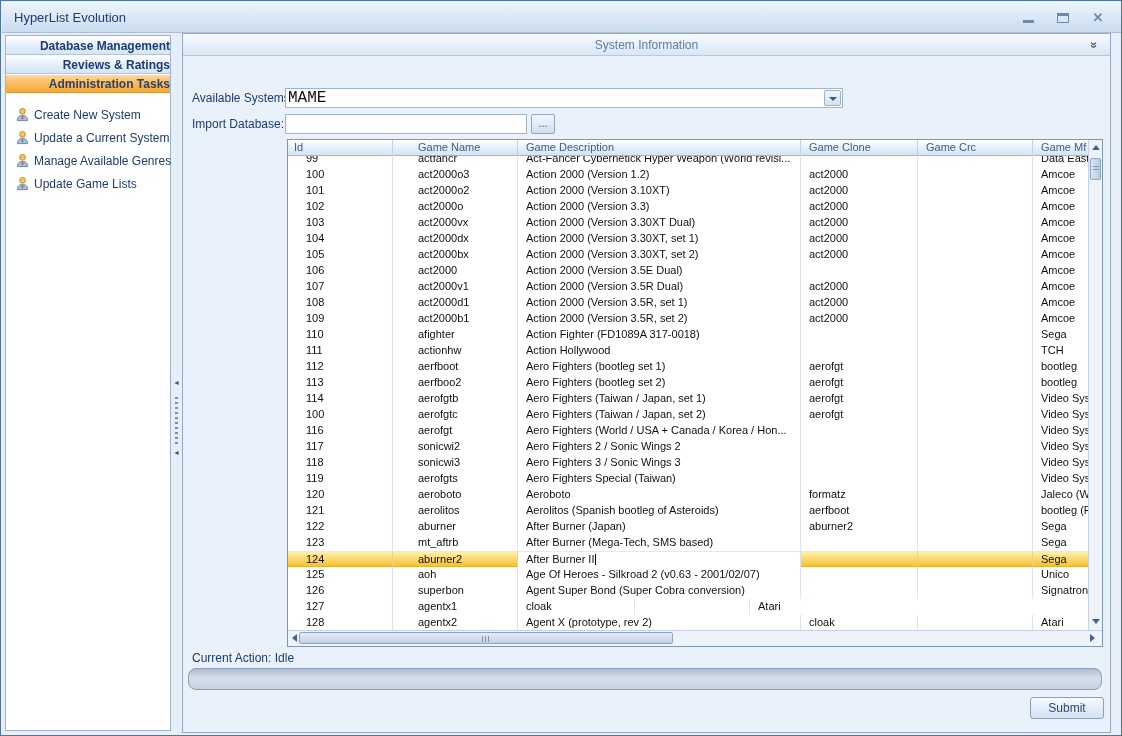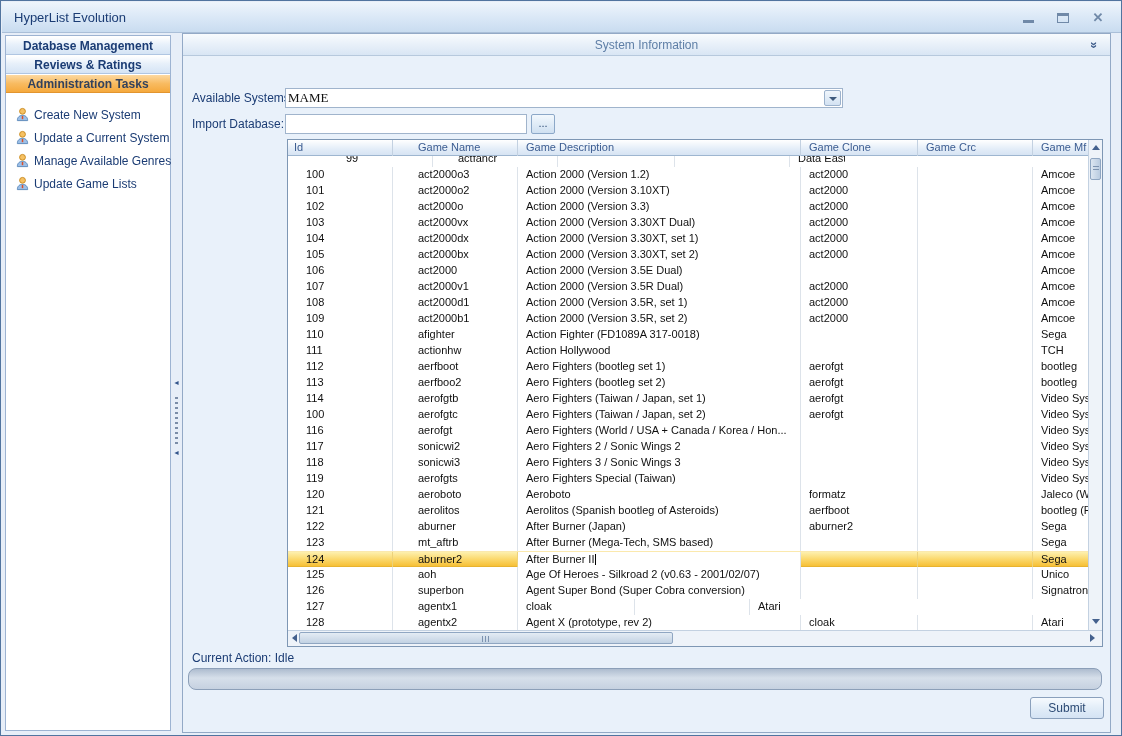--- a/index.html
+++ b/index.html
@@ -24,21 +24,21 @@
   .win-btn { position:absolute; top:7px; width:26px; height:18px; text-align:center; color:#7089a8; cursor:default; }
   .win-btn.min span { display:inline-block; width:11px; height:3px; background:#7089a8; margin-top:10px; }
   .win-btn.max span { display:inline-block; width:12px; height:10px; border:1px solid #7089a8; border-top:3px solid #7089a8; margin-top:3px; }
   .win-btn.close { font-size:13px; font-weight:bold; line-height:18px; }
   
   .sidebar {
     position:absolute; left:4px; top:34px; width:166px; height:696px;
     background:#ffffff; border:1px solid #9db3d2;
   }
   .acc-header {
-    height:19px; line-height:18px; text-align:center;
+    height:19px; line-height:18px; text-align:right;
     font-size:12px; font-weight:bold; color:#1b3c74;
     background:linear-gradient(180deg,#ffffff 0%,#e7f0fa 45%,#d5e4f5 100%);
     border-bottom:1px solid #b0c6e2; border-top:1px solid #ffffff;
     cursor:pointer;
   }
   .acc-header.active {
     background:linear-gradient(180deg,#fcd9a1 0%,#f8bb61 50%,#f5a93d 100%);
     border-bottom:1px solid #e2952f; color:#33425c;
   }
   .side-items { padding-top:6px; }
@@ -67,21 +67,21 @@
     position:absolute; right:12px; top:4px; font-size:12px; font-weight:bold; color:#44618e;
     transform:rotate(90deg); cursor:pointer; line-height:14px;
   }
   .form-label { position:absolute; font-size:12px; color:#1b3c74; }
   .combo {
     position:absolute; left:102px; top:54px; width:558px; height:20px;
     background:#ffffff; border:1px solid #a0b4cc;
   }
   .combo input {
     position:absolute; left:2px; top:1px; width:534px; height:16px; border:0; outline:none;
-    font-family:Liberation Serif, serif; font-size:13px; color:#111;
+    font-family:Liberation Mono, monospace; font-size:16px; color:#111;
   }
   .combo-btn {
     position:absolute; right:1px; top:1px; width:17px; height:16px;
     background:linear-gradient(180deg,#f0f6fc,#d3e2f2);
     border:1px solid #9cb2cc; border-radius:2px; cursor:pointer;
   }
   .combo-btn i {
     position:absolute; left:4px; top:6px; width:0; height:0;
     border-left:4px solid transparent; border-right:4px solid transparent; border-top:4px solid #3f5a7d;
   }
@@ -101,21 +101,21 @@
     position:absolute; left:104px; top:105px; width:816px; height:508px;
     background:#ffffff; border:1px solid #7e97b4;
   }
   .grid-hdr { position:absolute; left:0; top:0; width:800px; height:16px; display:flex;
     background:linear-gradient(180deg,#ffffff,#e3edf8 60%,#d7e4f3);
     border-bottom:1px solid #9eb6d0; }
   .hcell { height:16px; font-size:11px; color:#3b5c91; line-height:15px;
     border-right:1px solid #c3d1e1; overflow:hidden; white-space:nowrap; cursor:pointer; }
   .grid-body { position:absolute; left:0; top:16px; width:800px; height:474px; overflow:hidden; }
   .grow { display:flex; height:16px; }
-  .grow:first-child { margin-top:-5px;margin-left:40px; }
+  .grow:first-child { margin-top:-5px; }
   .gcell { height:16px; font-size:11px; color:#101010; line-height:15px;
     border-right:1px solid #dde3ea; overflow:hidden; white-space:nowrap; cursor:default; }
   .grow.selected { background:linear-gradient(180deg,#fdf0af 0%,#fbd96e 50%,#f6c037 100%);
     border-top:1px solid #fbe9ad; border-bottom:1px solid #e8b32f; }
   .grow.selected .gcell { border-right-color:#ecd27a; }
   .grow.selected .gcell.editing { background:#ffffff; border-right-color:#dde3ea; }
   .caret { display:inline-block; width:1px; height:11px; background:#000; vertical-align:-2px; margin-left:1px; }
   
   .c0 { width:105px; } .c1 { width:125px; } .c2 { width:283px; }
   .c3 { width:117px; } .c4 { width:115px; } .c5 { width:55px; border-right:0 !important; }
@@ -241,20 +241,21 @@
           <div class="hcell c1">Game Name</div>
           <div class="hcell c2">Game Description</div>
           <div class="hcell c3">Game Clone</div>
           <div class="hcell c4">Game Crc</div>
           <div class="hcell c5">Game Mf</div>
         </div>
       <div class="grid-body" id="grid-body">
           <div class="grow">
             <div class="gcell c0">99</div>
             <div class="gcell c1">actfancr</div>
+            <div class="gcell c2">Act-Fancer Cybernetick Hyper Weapon (World revisi...</div>
             <div class="gcell c3"></div>
             <div class="gcell c4"></div>
             <div class="gcell c5">Data East</div>
           </div>
           <div class="grow">
             <div class="gcell c0">100</div>
             <div class="gcell c1">act2000o3</div>
             <div class="gcell c2">Action 2000 (Version 1.2)</div>
             <div class="gcell c3">act2000</div>
             <div class="gcell c4"></div>

